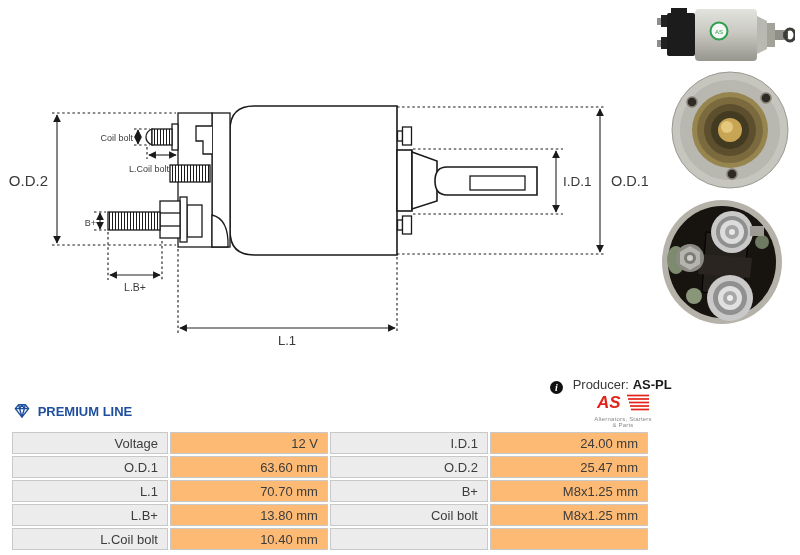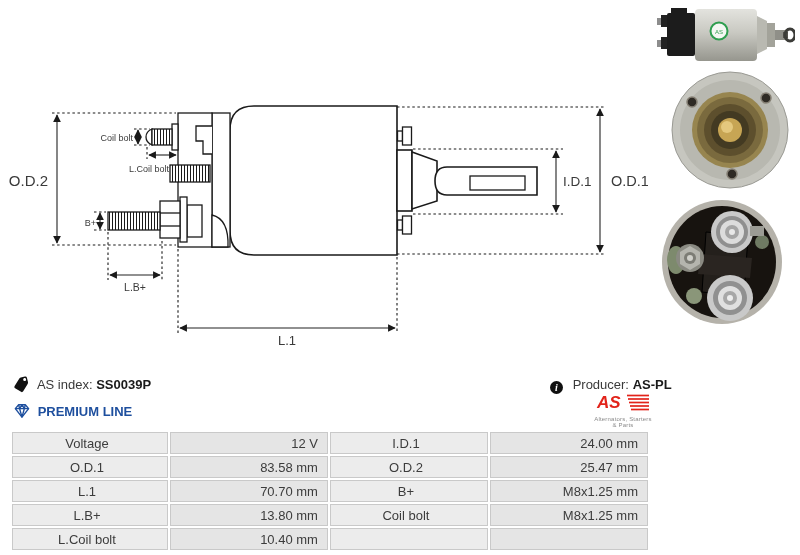--- a/index.html
+++ b/index.html
@@ -21,22 +21,22 @@
              background:#101010;color:#fff;font-weight:bold;font-size:10px;line-height:13px;
              text-align:center;font-style:italic;vertical-align:-2px;margin-right:6px;
              font-family:"Liberation Serif", serif;}
   .premium{font-weight:bold;color:#1e4f9e;}
   .tagline{font-size:6px;color:#8a8a8a;letter-spacing:.2px;text-align:center;margin-top:0;}
   
   #spec-table{position:absolute;left:10px;top:430px;border-collapse:separate;border-spacing:2px;
               table-layout:fixed;width:640px;}
   #spec-table td{height:20px;font-size:13px;color:#3c3c3c;border:1px solid #c9c9c9;
                  padding:0 9px 0 3px;text-align:right;overflow:hidden;}
-  #spec-table td.lab{background:#ececec;text-align:center;}
-  #spec-table td.val{background:#e5e5e5;}
+  #spec-table td.lab{background:#ececec;}
+  #spec-table td.val{background:#fdba74;}
 </style>
 </head>
 <body>
 
 <div id="page">
 
   <svg id="drawing" width="648" height="370" viewBox="0 0 648 370">
     <defs>
       <marker id="arr" viewBox="0 0 10 10" refX="9" refY="5" markerWidth="7" markerHeight="7" orient="auto-start-reverse">
         <path d="M0,0 L10,5 L0,10 Z" fill="#1a1a1a"></path>
@@ -168,30 +168,20 @@
     <circle cx="70" cy="100" r="17" fill="#909090"></circle>
     <circle cx="70" cy="100" r="12" fill="#e0e0e0"></circle>
     <circle cx="70" cy="100" r="7" fill="#a8a8a8"></circle>
     <circle cx="70" cy="100" r="3" fill="#eeeeee"></circle>
     <circle cx="30" cy="60" r="14" fill="#8a8a82"></circle>
     <polygon points="30,48 40,54 40,66 30,72 20,66 20,54" fill="#b5b5ae"></polygon>
     <circle cx="30" cy="60" r="6" fill="#7c7c75"></circle>
     <circle cx="30" cy="60" r="3" fill="#d0d0ca"></circle>
   </svg>
 
-  <div class="inf" style="left:13px;top:376px;">
-    <svg width="17" height="17" style="vertical-align:-4px;margin-right:4px;" viewBox="0 0 16 16">
-      <g transform="rotate(-14 8 8)">
-        <path d="M1.2,8 L7,2.3 Q7.8,1.5 8.9,1.5 L13,1.5 Q14.5,1.5 14.5,3 L14.5,7.1 Q14.5,8.2 13.7,9 L8,14.6 Q6.9,15.6 5.9,14.6 L1.3,10 Q0.4,9 1.2,8 Z" fill="#111"></path>
-        <circle cx="12" cy="4.2" r="1.4" fill="#fff"></circle>
-      </g>
-    </svg>
-    <span>AS index:</span>
-    <b>SS0039P</b>
-  </div>
 
 
   <div class="inf" style="left:12px;top:403px;">
     <svg width="19" height="16" style="vertical-align:-3px;margin-right:3px;" viewBox="0 0 20 16">
       <g fill="none" stroke="#1e4f9e" stroke-width="1.5" stroke-linejoin="round">
         <path d="M3.5,5.5 L7,1.5 L14,1.5 L17.5,5.5 L10.5,14.5 Z"></path>
         <path d="M3.5,5.5 L17.5,5.5 M7,1.5 L8,5.5 L10.5,14.5 M14,1.5 L13,5.5 L10.5,14.5 M8,5.5 L10.5,1.5 L13,5.5"></path>
       </g>
     </svg>
     <span class="premium">PREMIUM LINE</span>
@@ -227,21 +217,21 @@
       </colgroup>
     <tbody>
       <tr>
         <td class="lab">Voltage</td>
         <td class="val">12 V</td>
         <td class="lab">I.D.1</td>
         <td class="val">24.00 mm</td>
       </tr>
       <tr>
         <td class="lab">O.D.1</td>
-        <td class="val">83.58 mm</td>
+        <td class="val">63.60 mm</td>
         <td class="lab">O.D.2</td>
         <td class="val">25.47 mm</td>
       </tr>
       <tr>
         <td class="lab">L.1</td>
         <td class="val">70.70 mm</td>
         <td class="lab">B+</td>
         <td class="val">M8x1.25 mm</td>
       </tr>
       <tr>

